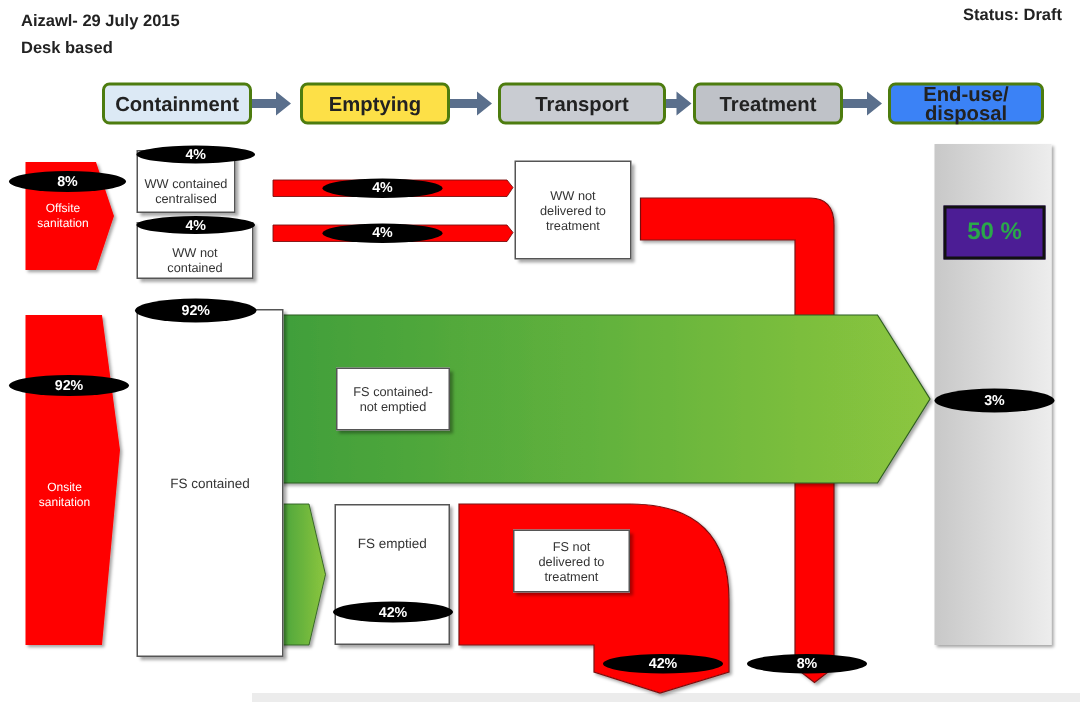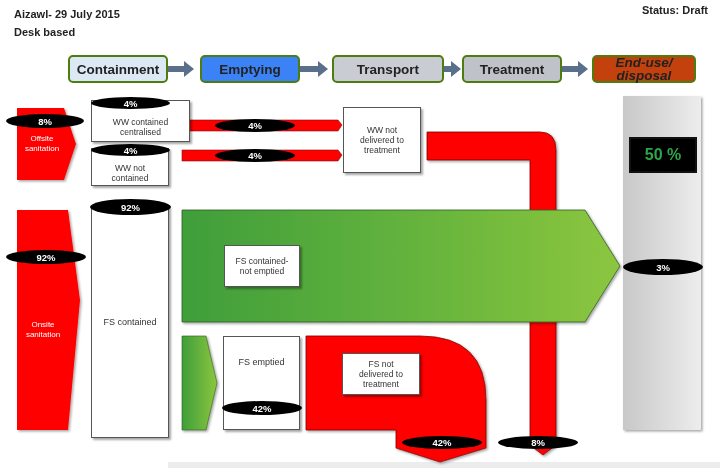--- a/index.html
+++ b/index.html
@@ -68,55 +68,55 @@
   <polygon points="182,210 585,210 620,266 585,322 182,322" fill="url(#greenGrad)" stroke="#2f5e22" stroke-width="0.8" filter="url(#sh)"></polygon>
 
   <polygon points="182,336 206,336 217,383 206,430 182,430" fill="url(#greenSmall)" stroke="#2f5e22" stroke-width="0.6" filter="url(#sh)"></polygon>
 
   <path d="M306,336 L420,336 Q486,336 486,400 L486,448 L440,462 L396,448 L396,430 L306,430 Z" fill="#ff0000" stroke="#7a1010" stroke-width="0.8" filter="url(#sh)"></path>
 </svg>
 
 <div class="stage" style="left:68px;width:100px;background:#dce9f5;">
   <span>Containment</span>
 </div>
-<div class="stage" style="left:200px;width:100px;background:#3b82f6;">
+<div class="stage" style="left:200px;width:100px;background:#fde047;">
   <span>Emptying</span>
 </div>
 <div class="stage" style="left:332px;width:112px;background:#c9ccd2;">
   <span>Transport</span>
 </div>
 <div class="stage" style="left:462px;width:100px;background:#bfc2c8;">
   <span>Treatment</span>
 </div>
-<div class="stage" style="left:592px;width:104px;background:#c2410c;white-space:pre-line;font-style:italic;">
+<div class="stage" style="left:592px;width:104px;background:#3b82f6;white-space:pre-line;">
   <span>End-use/
 disposal</span>
 </div>
 
 <div class="ellipse" style="left:6px;top:114px;width:78px;height:14px;">8%</div>
 <div class="wlabel" style="left:17px;top:134px;width:50px;white-space:pre-line;">Offsite
 sanitation</div>
 
 <div class="ellipse" style="left:6px;top:250px;width:80px;height:14px;">92%</div>
 <div class="wlabel" style="left:17px;top:320px;width:52px;white-space:pre-line;">Onsite
 sanitation</div>
 
-<div class="box" style="left:91px;top:100px;width:99px;height:42px;padding-top:12px;white-space:pre-line;">
+<div class="box" style="left:91px;top:100px;width:66px;height:42px;padding-top:12px;white-space:pre-line;">
   <span>WW contained
 centralised</span>
 </div>
 <div class="ellipse" style="left:91px;top:97px;width:79px;height:12px;">4%</div>
 
 <div class="box" style="left:91px;top:148px;width:78px;height:38px;padding-top:12px;white-space:pre-line;">
   <span>WW not
 contained</span>
 </div>
 <div class="ellipse" style="left:91px;top:144px;width:79px;height:12px;">4%</div>
 
-<div class="box" style="left:91px;top:206px;width:78px;height:232px;font-size:9px;">
+<div class="box" style="left:91px;top:206px;width:98px;height:232px;font-size:9px;">
   <span>FS contained</span>
 </div>
 <div class="ellipse" style="left:90px;top:199px;width:81px;height:16px;">92%</div>
 
 <div class="ellipse" style="left:215px;top:119px;width:80px;height:13px;">4%</div>
 <div class="ellipse" style="left:215px;top:149px;width:80px;height:13px;">4%</div>
 
 <div class="box" style="left:343px;top:107px;width:78px;height:66px;white-space:pre-line;">
   <span>WW not
 delivered to
@@ -137,15 +137,15 @@
   <span>FS not
 delivered to
 treatment</span>
 </div>
 <div class="ellipse" style="left:402px;top:436px;width:80px;height:13px;">42%</div>
 
 <div class="ellipse" style="left:498px;top:436px;width:80px;height:13px;">8%</div>
 
 <div class="ellipse" style="left:623px;top:259px;width:80px;height:16px;">3%</div>
 
-<div class="abs" style="left:629px;top:137px;width:68px;height:36px;border:2px solid #111;box-sizing:border-box;display:flex;align-items:center;justify-content:center;background:#000000;">
+<div class="abs" style="left:629px;top:137px;width:68px;height:36px;border:2px solid #111;box-sizing:border-box;display:flex;align-items:center;justify-content:center;background:#4c1d95;">
   <span style="color:#2aa84a;font-weight:bold;font-size:16px;">50 %</span>
 </div>
 
 </body></html>

